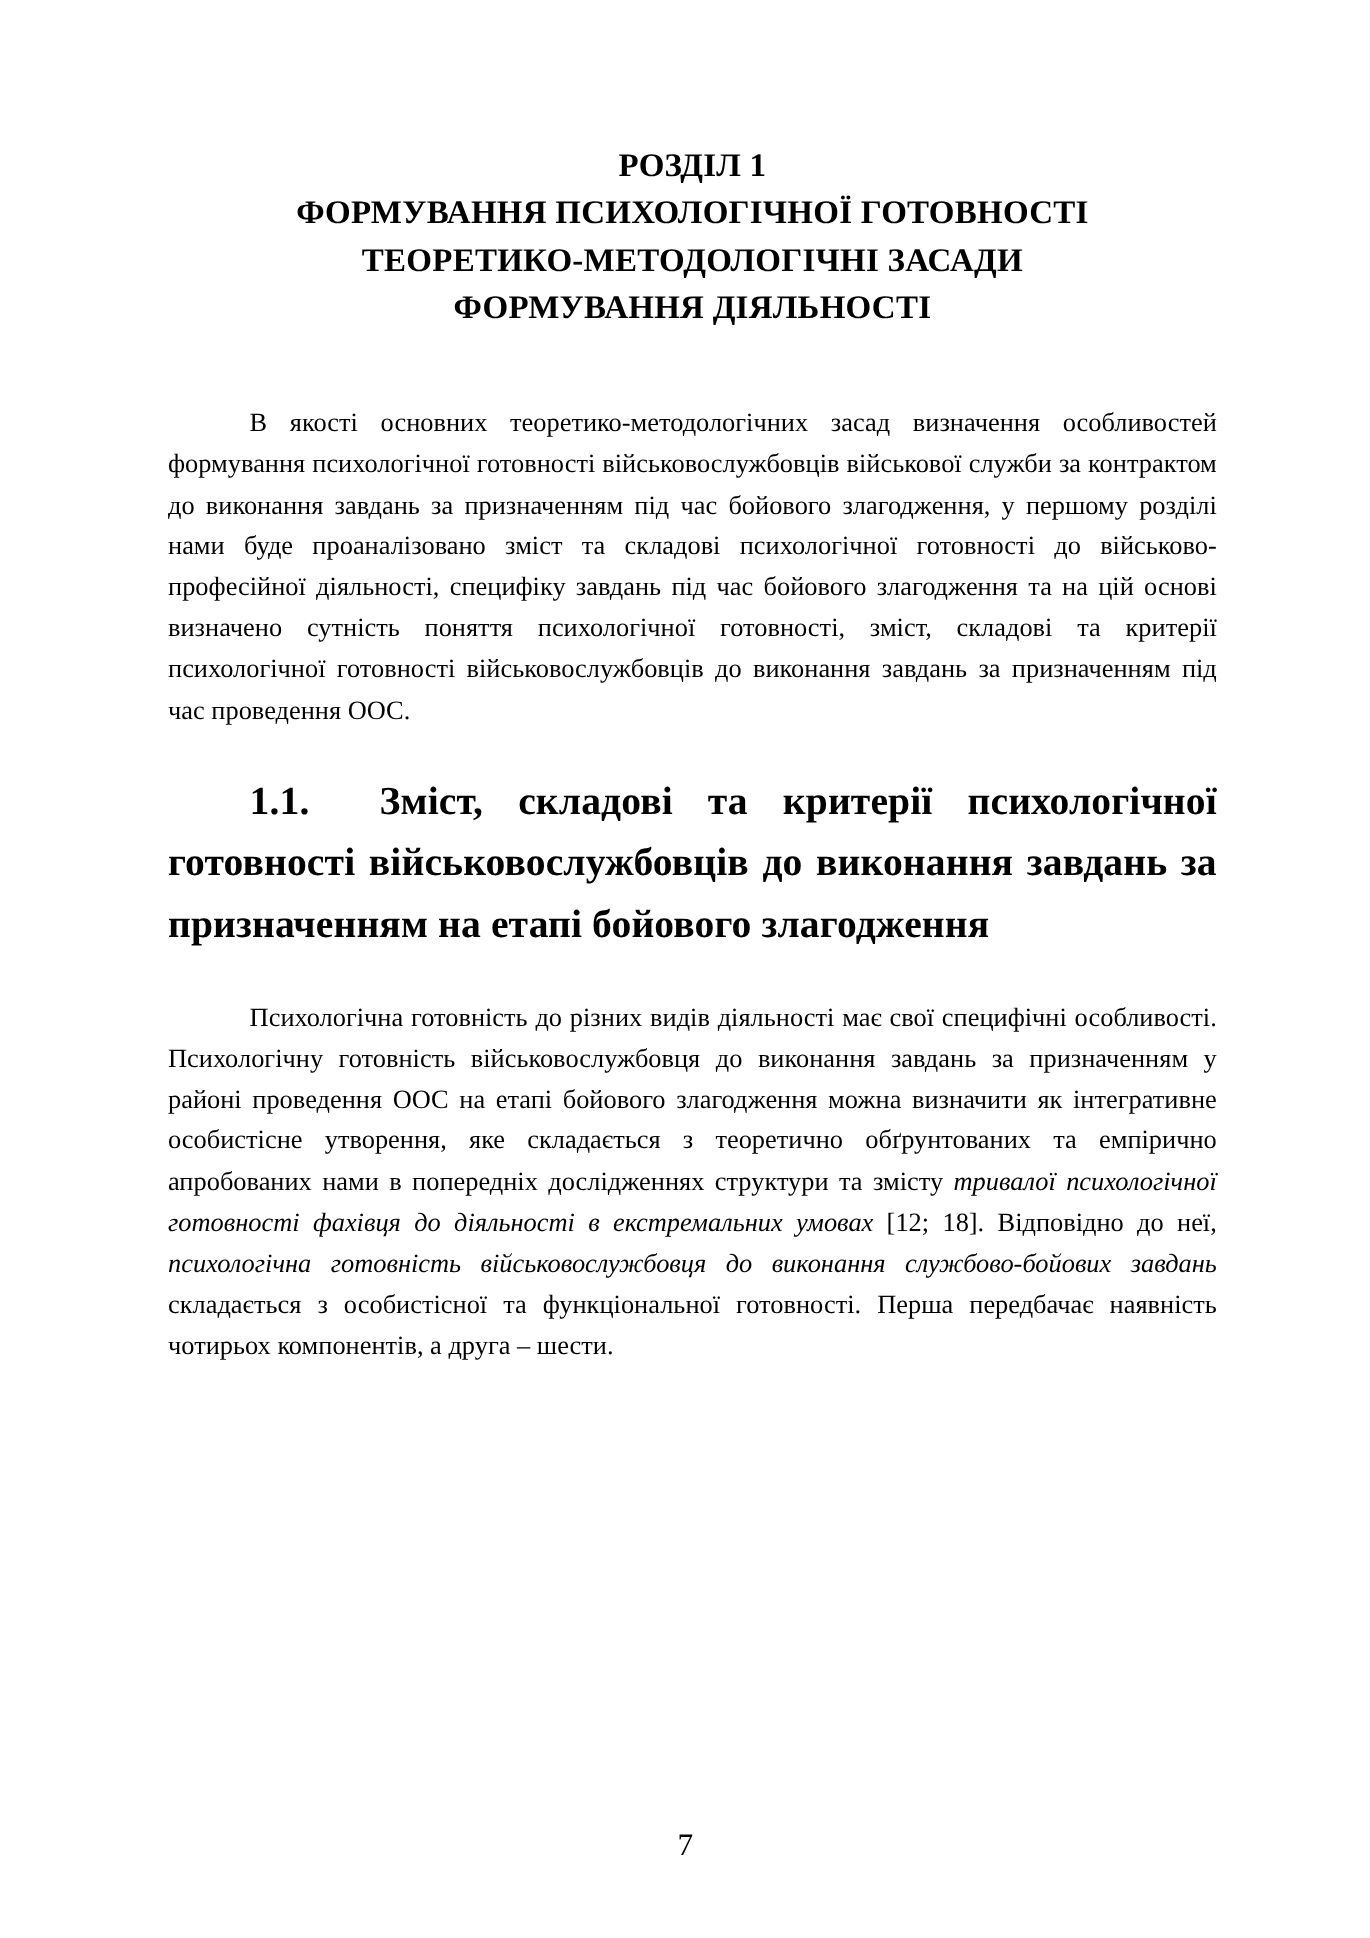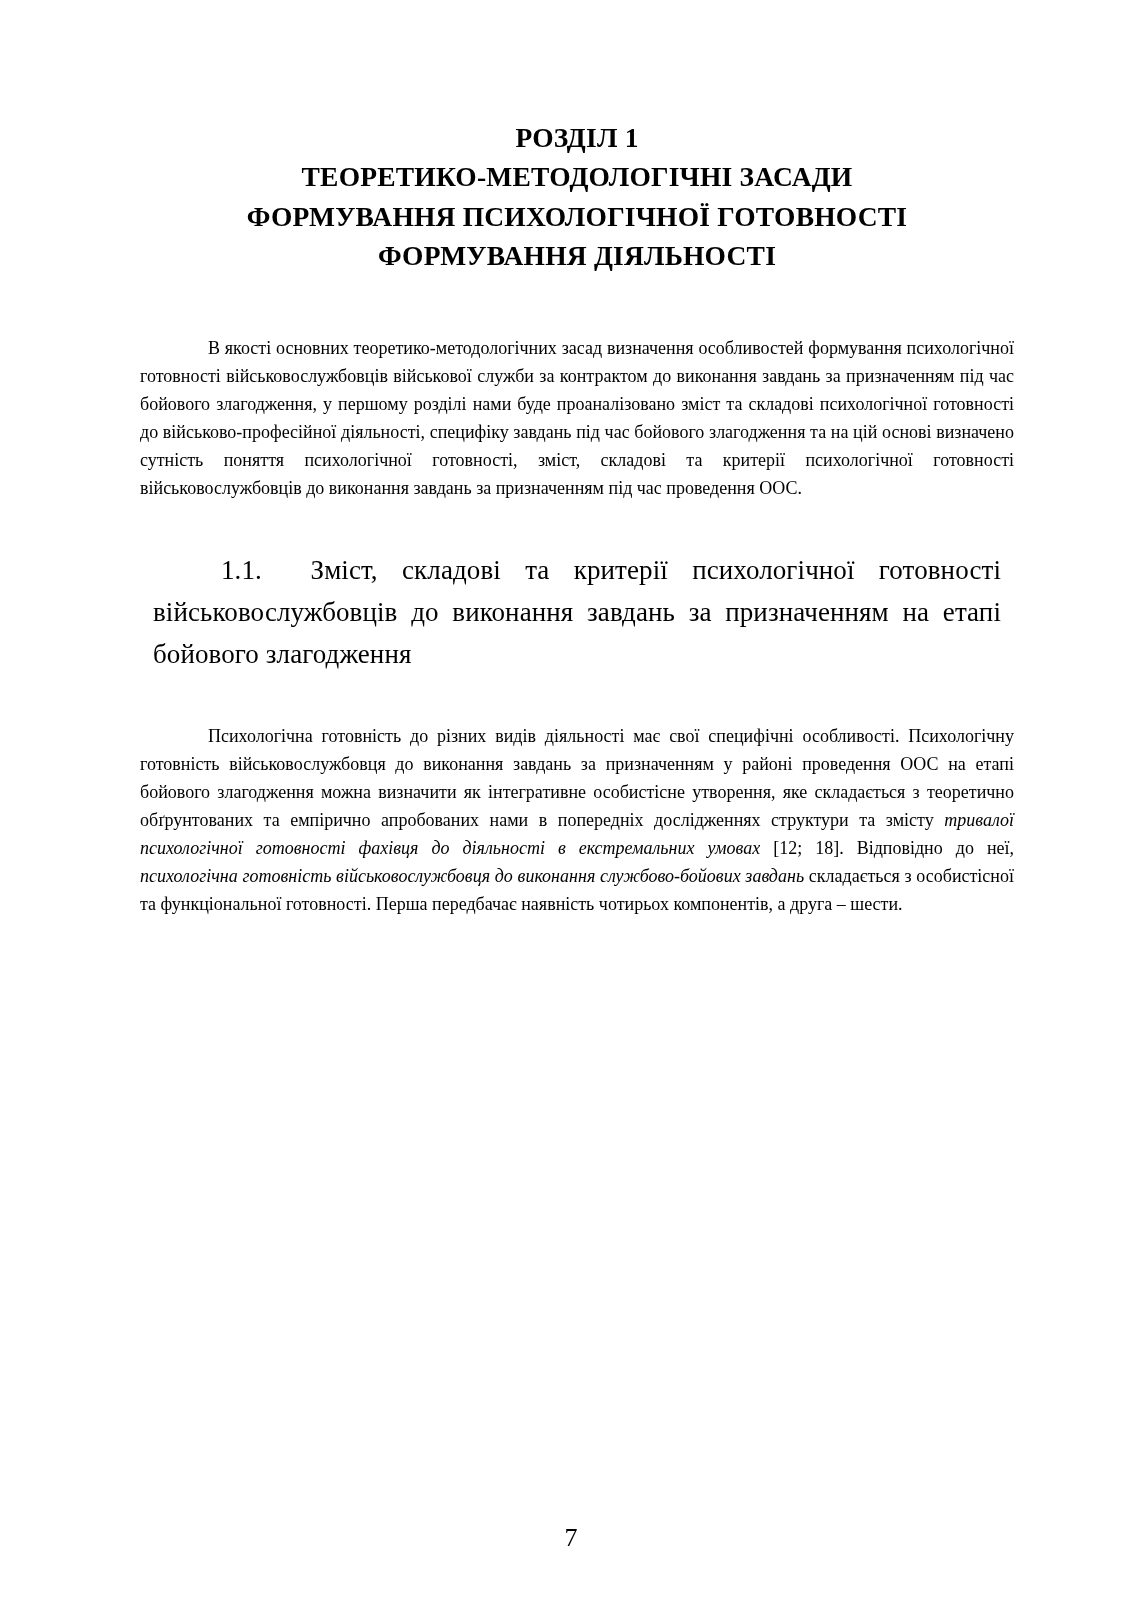--- a/index.html
+++ b/index.html
@@ -32,29 +32,29 @@
   .chapter-head div {
     white-space: pre;
   }
   .body-block {
     margin-top: 60px;
   }
   p.para {
     margin: 0 0 0 0;
     text-align: justify;
     text-indent: 68px;
-    font-size: 18px;
+    font-size: 22px;
     line-height: 1.555;
     hyphens: none;
   }
   .spacer-md { height: 34px; }
   h2.section-title {
-    margin: 13px;
-    font-weight: normal;
-    font-size: 27px;
+    margin: 0;
+    font-weight: bold;
+    font-size: 33px;
     line-height: 1.555;
     text-align: justify;
     text-indent: 68px;
     letter-spacing: 0.1px;
   }
   .ital { font-style: italic; }
   .page-number {
     position: absolute;
     bottom: 62px;
     left: 0;
@@ -63,22 +63,22 @@
     font-size: 26px;
   }
 </style>
 </head>
 <body>
 
 <div class="page">
 
   <div class="chapter-head">
     <div>РОЗДІЛ 1</div>
+    <div>ФОРМУВАННЯ ПСИХОЛОГІЧНОЇ ГОТОВНОСТІ</div>
     <div>ТЕОРЕТИКО-МЕТОДОЛОГІЧНІ ЗАСАДИ</div>
-    <div>ФОРМУВАННЯ ПСИХОЛОГІЧНОЇ ГОТОВНОСТІ</div>
     <div>ФОРМУВАННЯ ДІЯЛЬНОСТІ</div>
   </div>
 
   <div class="body-block">
 
     <p class="para">В якості основних теоретико-методологічних засад визначення особливостей формування психологічної готовності військовослужбовців військової служби за контрактом до виконання завдань за призначенням під час бойового злагодження, у першому розділі нами буде проаналізовано зміст та складові психологічної готовності до військово-професійної діяльності, специфіку завдань під час бойового злагодження та на цій основі визначено сутність поняття психологічної готовності, зміст, складові та критерії психологічної готовності військовослужбовців до виконання завдань за призначенням під час проведення ООС.</p>
 
     <div class="spacer-md"></div>
 
     <h2 class="section-title"><span>1.1.</span>&nbsp; <span>Зміст, складові та критерії психологічної готовності військовослужбовців до виконання завдань за призначенням на етапі бойового злагодження</span></h2>

